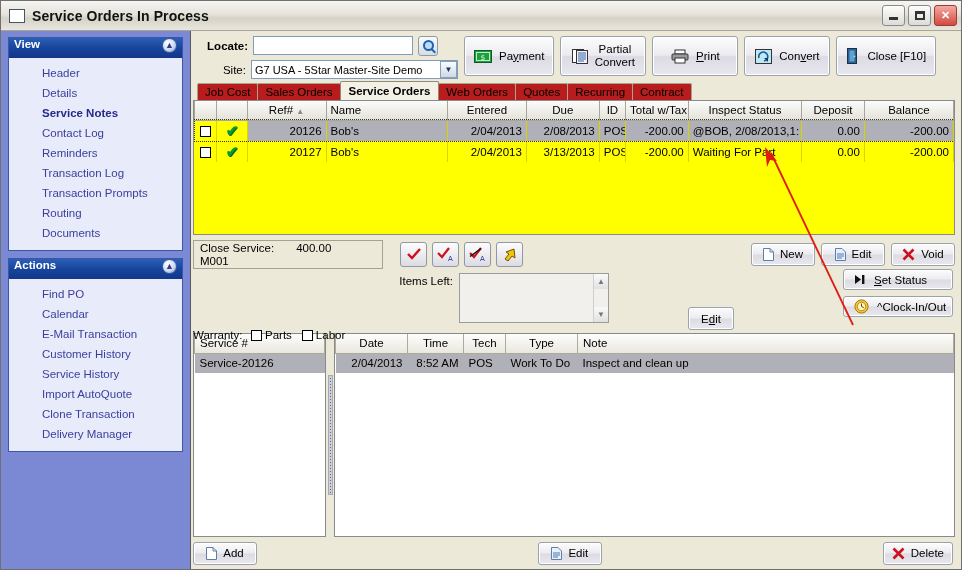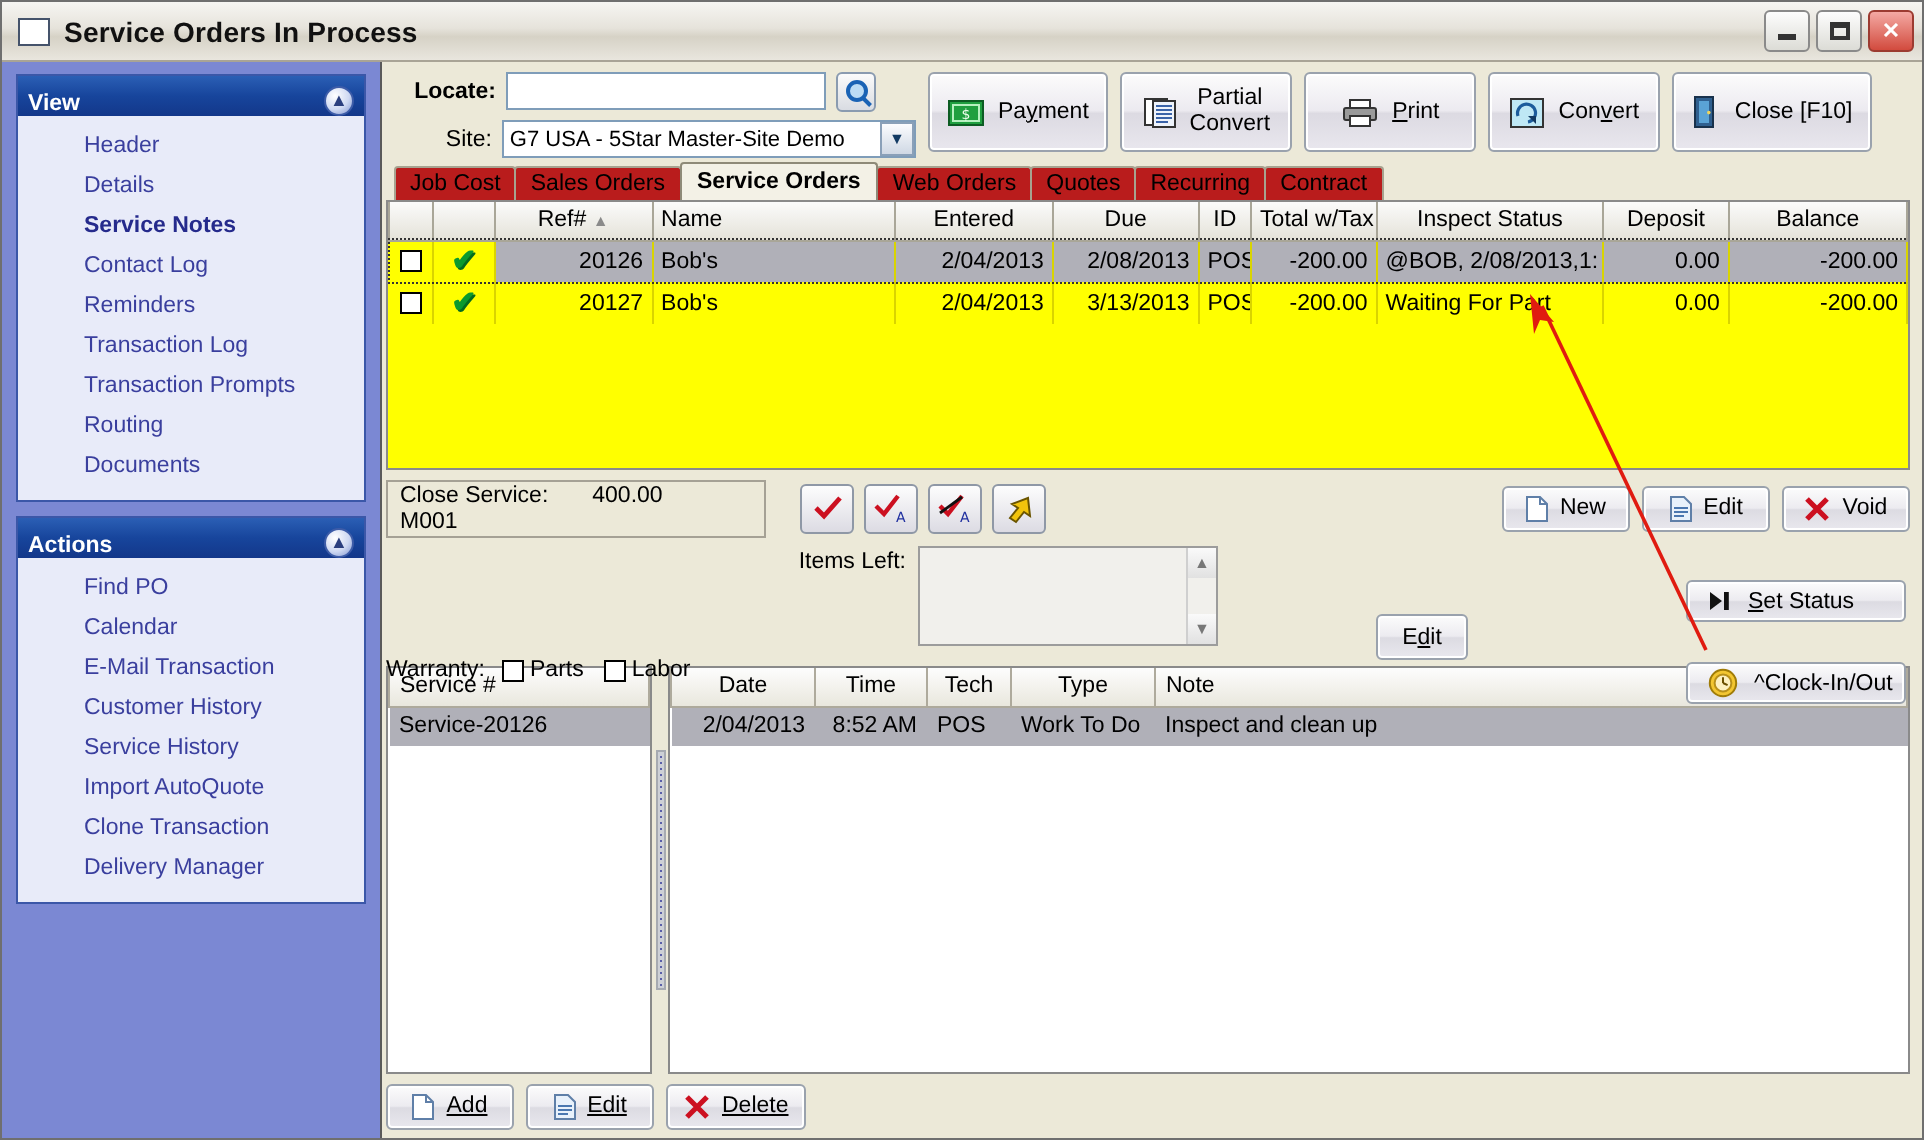--- a/index.html
+++ b/index.html
@@ -62,21 +62,21 @@
     width: 190px; flex: 0 0 190px;
     background: #7b88d3;
     border-right: 1px solid #5a5a5a;
     padding: 6px 7px 0 7px;
     overflow: hidden;
   }
   .panel { margin-bottom: 7px; border: 1px solid #3b57a8; background:#e7eaf8;}
   .panel-head {
     height: 20px;
     background: linear-gradient(to bottom,#2b5fb5 0%, #17459c 50%, #13378a 100%);
-    display: flex; align-items: flex-end; padding: 0 5px;
+    display: flex; align-items: flex-start; padding: 0 5px;
     color: #fff; font-weight: bold; font-size: 11.5px;
   }
   .panel-head .collapse {
     margin-left: auto;
     width: 15px; height: 15px; border-radius: 50%;
     background: radial-gradient(circle at 35% 30%, #ffffff 0%, #cfd9f2 55%, #7e93cf 100%);
     border: 1px solid #3d5ca8;
     color: #2b3f7e; font-size: 9px; line-height: 13px; text-align: center;
     font-weight: bold;
   }
@@ -221,21 +221,21 @@
   .warr-row { display: flex; align-items: center; margin-top: 6px; font-size: 11.5px; }
   .warr-lbl { width: 58px; }
   .cbx { display: flex; align-items: center; gap: 3px; margin-right: 10px; }
   .edit-btn2 {
     position: absolute; left: 495px; top: 34px;
     width: 46px; height: 23px; border: 1px solid #9aa2ad; border-radius:3px;
     background: linear-gradient(to bottom,#fcfcfc 0%,#ecebf0 48%,#dcdbe2 52%,#e9e8ee 100%);
     display:flex;align-items:center;justify-content:center; font-size:11.5px;
     box-shadow: inset 0 0 0 1px #fff;
   }
-  .right-btns { position: absolute; right: 2px; top: 21px; display:flex; flex-direction:column; gap:20px;}
+  .right-btns { position: absolute; right: 2px; top: 0; display:flex; flex-direction:column; gap:6px;}
   .rbtn {
     width: 110px; height: 21px; border: 1px solid #9aa2ad; border-radius: 3px;
     background: linear-gradient(to bottom,#fcfcfc 0%,#ecebf0 48%,#dcdbe2 52%,#e9e8ee 100%);
     display: flex; align-items: center; gap: 8px; padding-left: 10px;
     font-size: 11.5px; box-shadow: inset 0 0 0 1px #fff;
   }
   
   .lower { flex: 1; display: flex; min-height: 0; margin-top: 2px; }
   .lg-left {
     width: 133px; flex: 0 0 133px; border: 1px solid #8a8a8a; background: #fff;
@@ -256,21 +256,21 @@
     padding: 0 5px; text-align: center; white-space: nowrap;
   }
   table.lgrid th.lft { text-align: left; }
   table.lgrid td {
     height: 20px; font-size: 11.5px; padding: 0 5px; white-space: nowrap;
     overflow: hidden;
   }
   tr.lsel td { background: #b0b0b8; }
   
   .footer { flex: 0 0 32px; height: 32px; display: flex; align-items: center;
-            justify-content: flex-start; gap: 6px; padding-right: 2px; text-decoration: underline;}
+            justify-content: space-between; gap: 6px; padding-right: 2px;}
   
   .overlay { position: absolute; left:0; top:0; width: 962px; height: 570px; pointer-events: none; }
 </style>
 </head>
 <body>
 
 <div class="window">
 
   <div class="titlebar">
     <div class="title-icon"></div>

